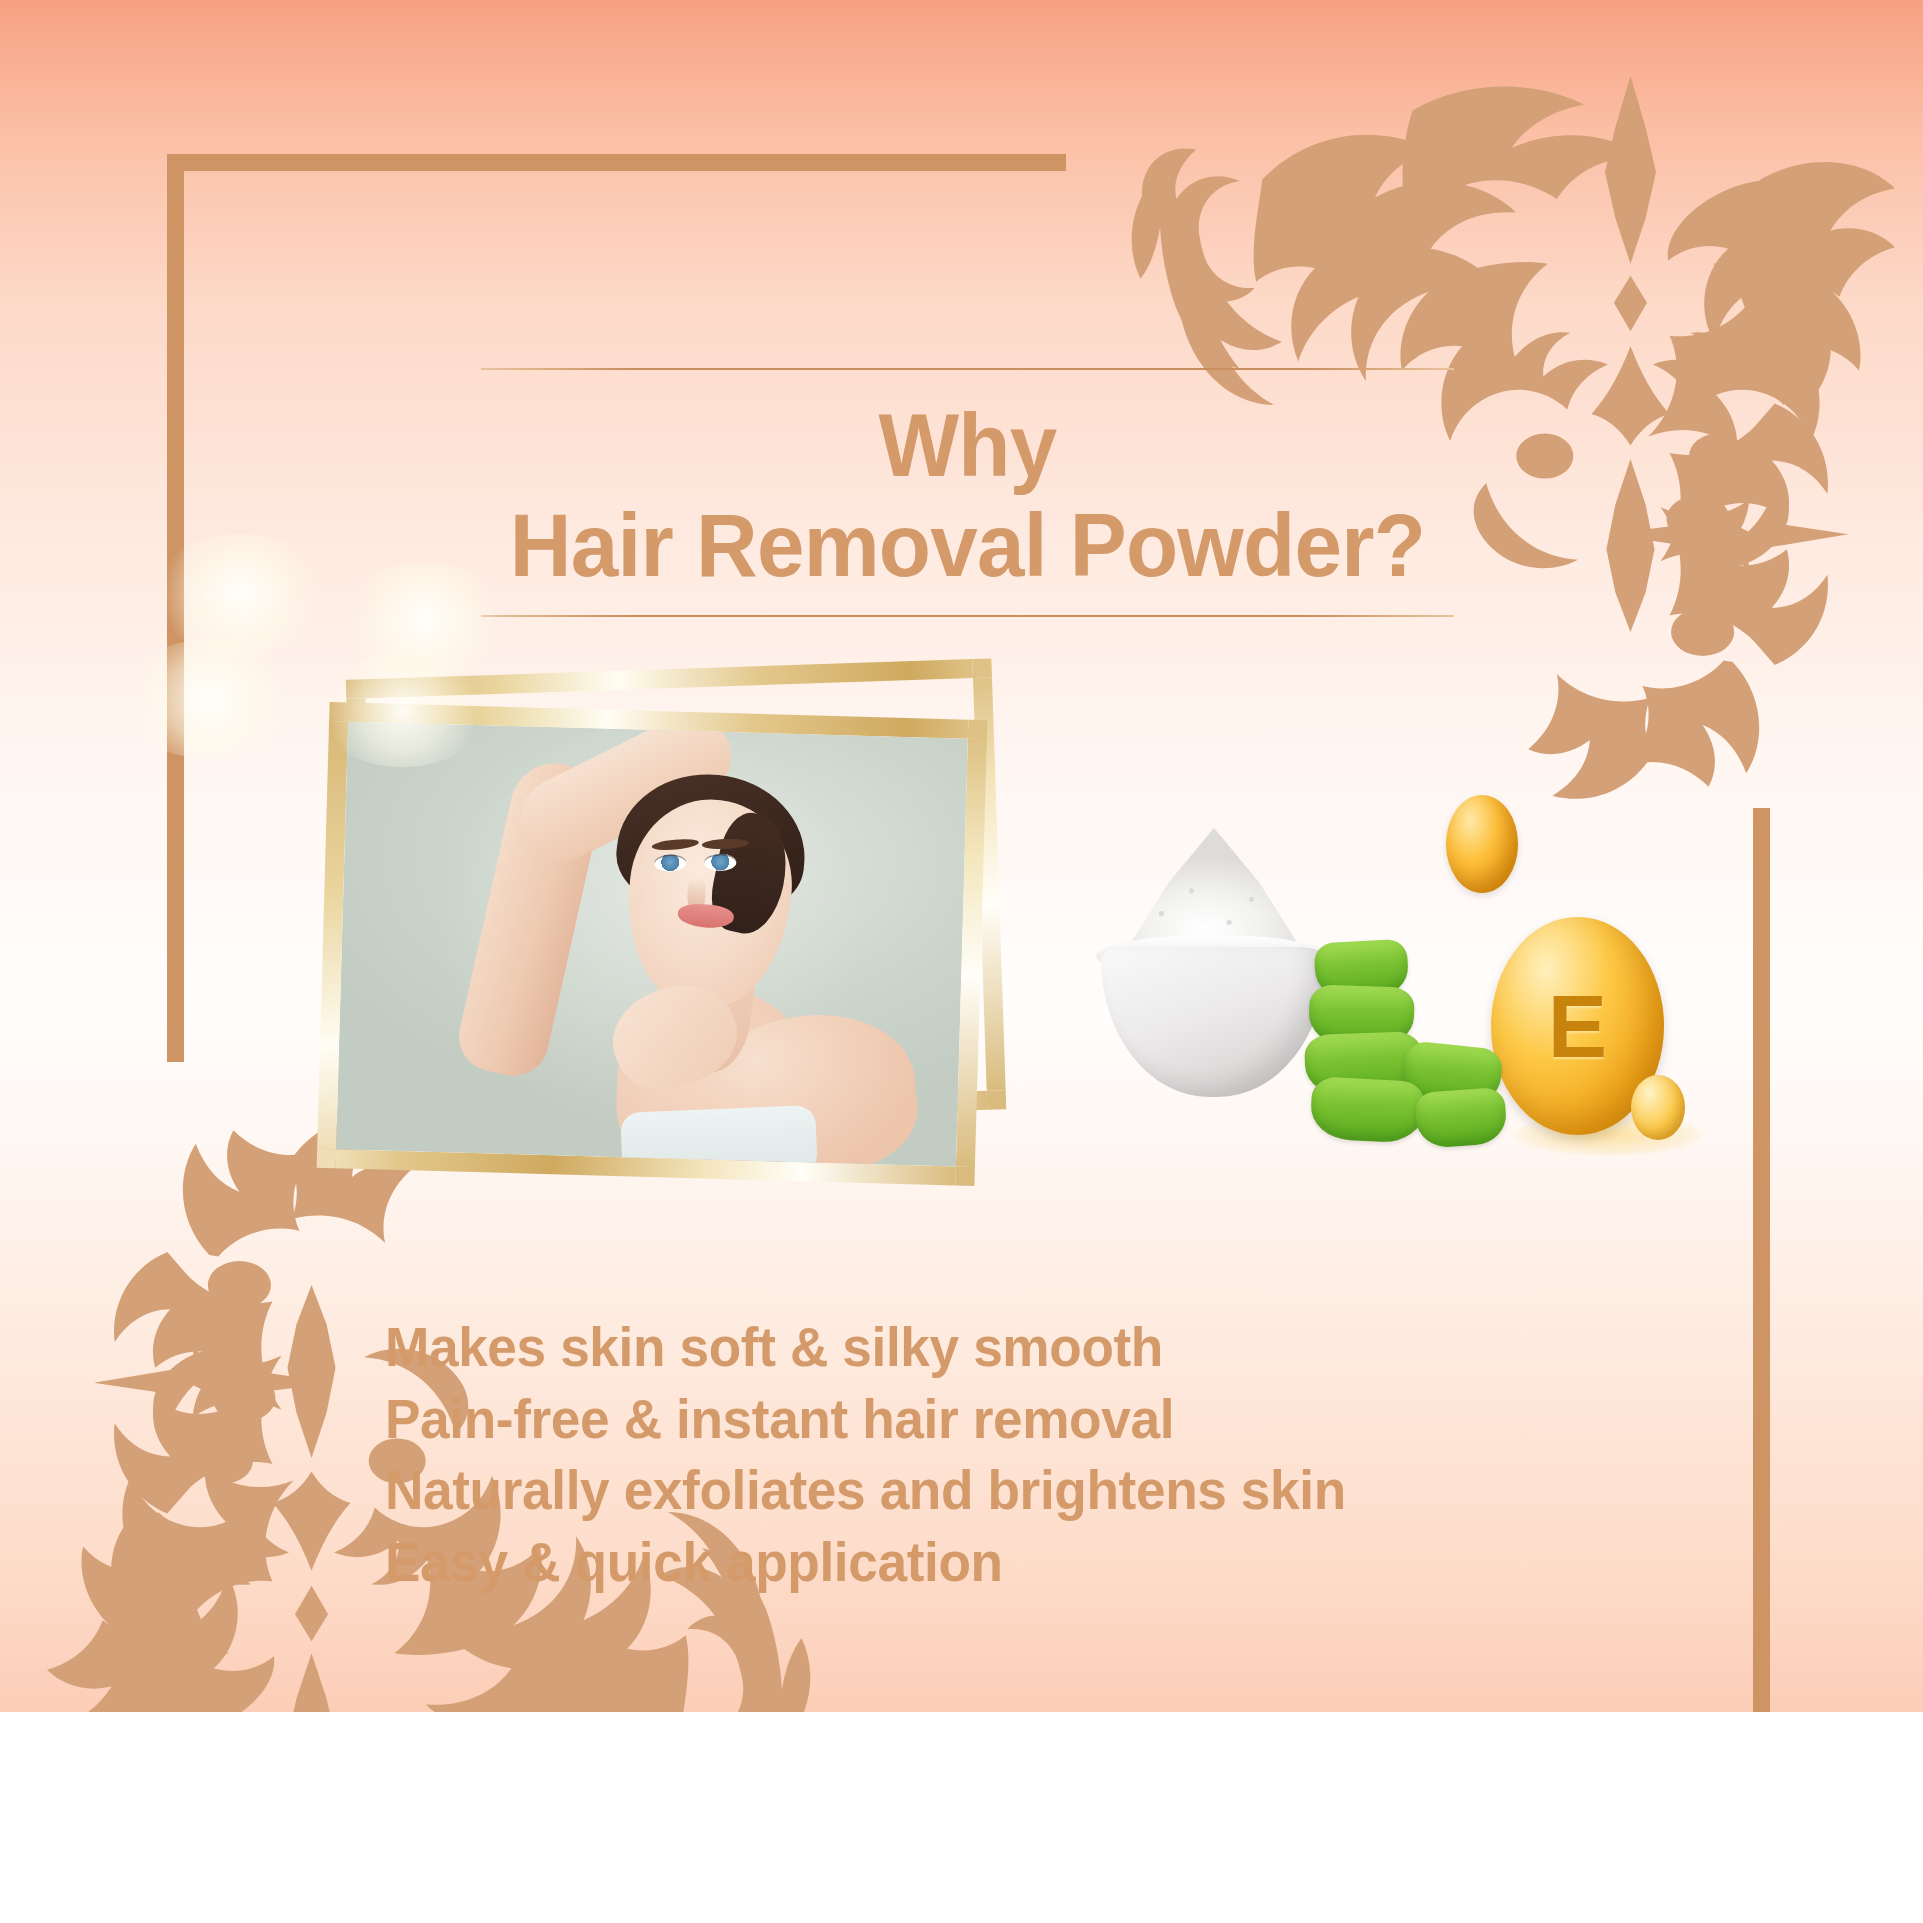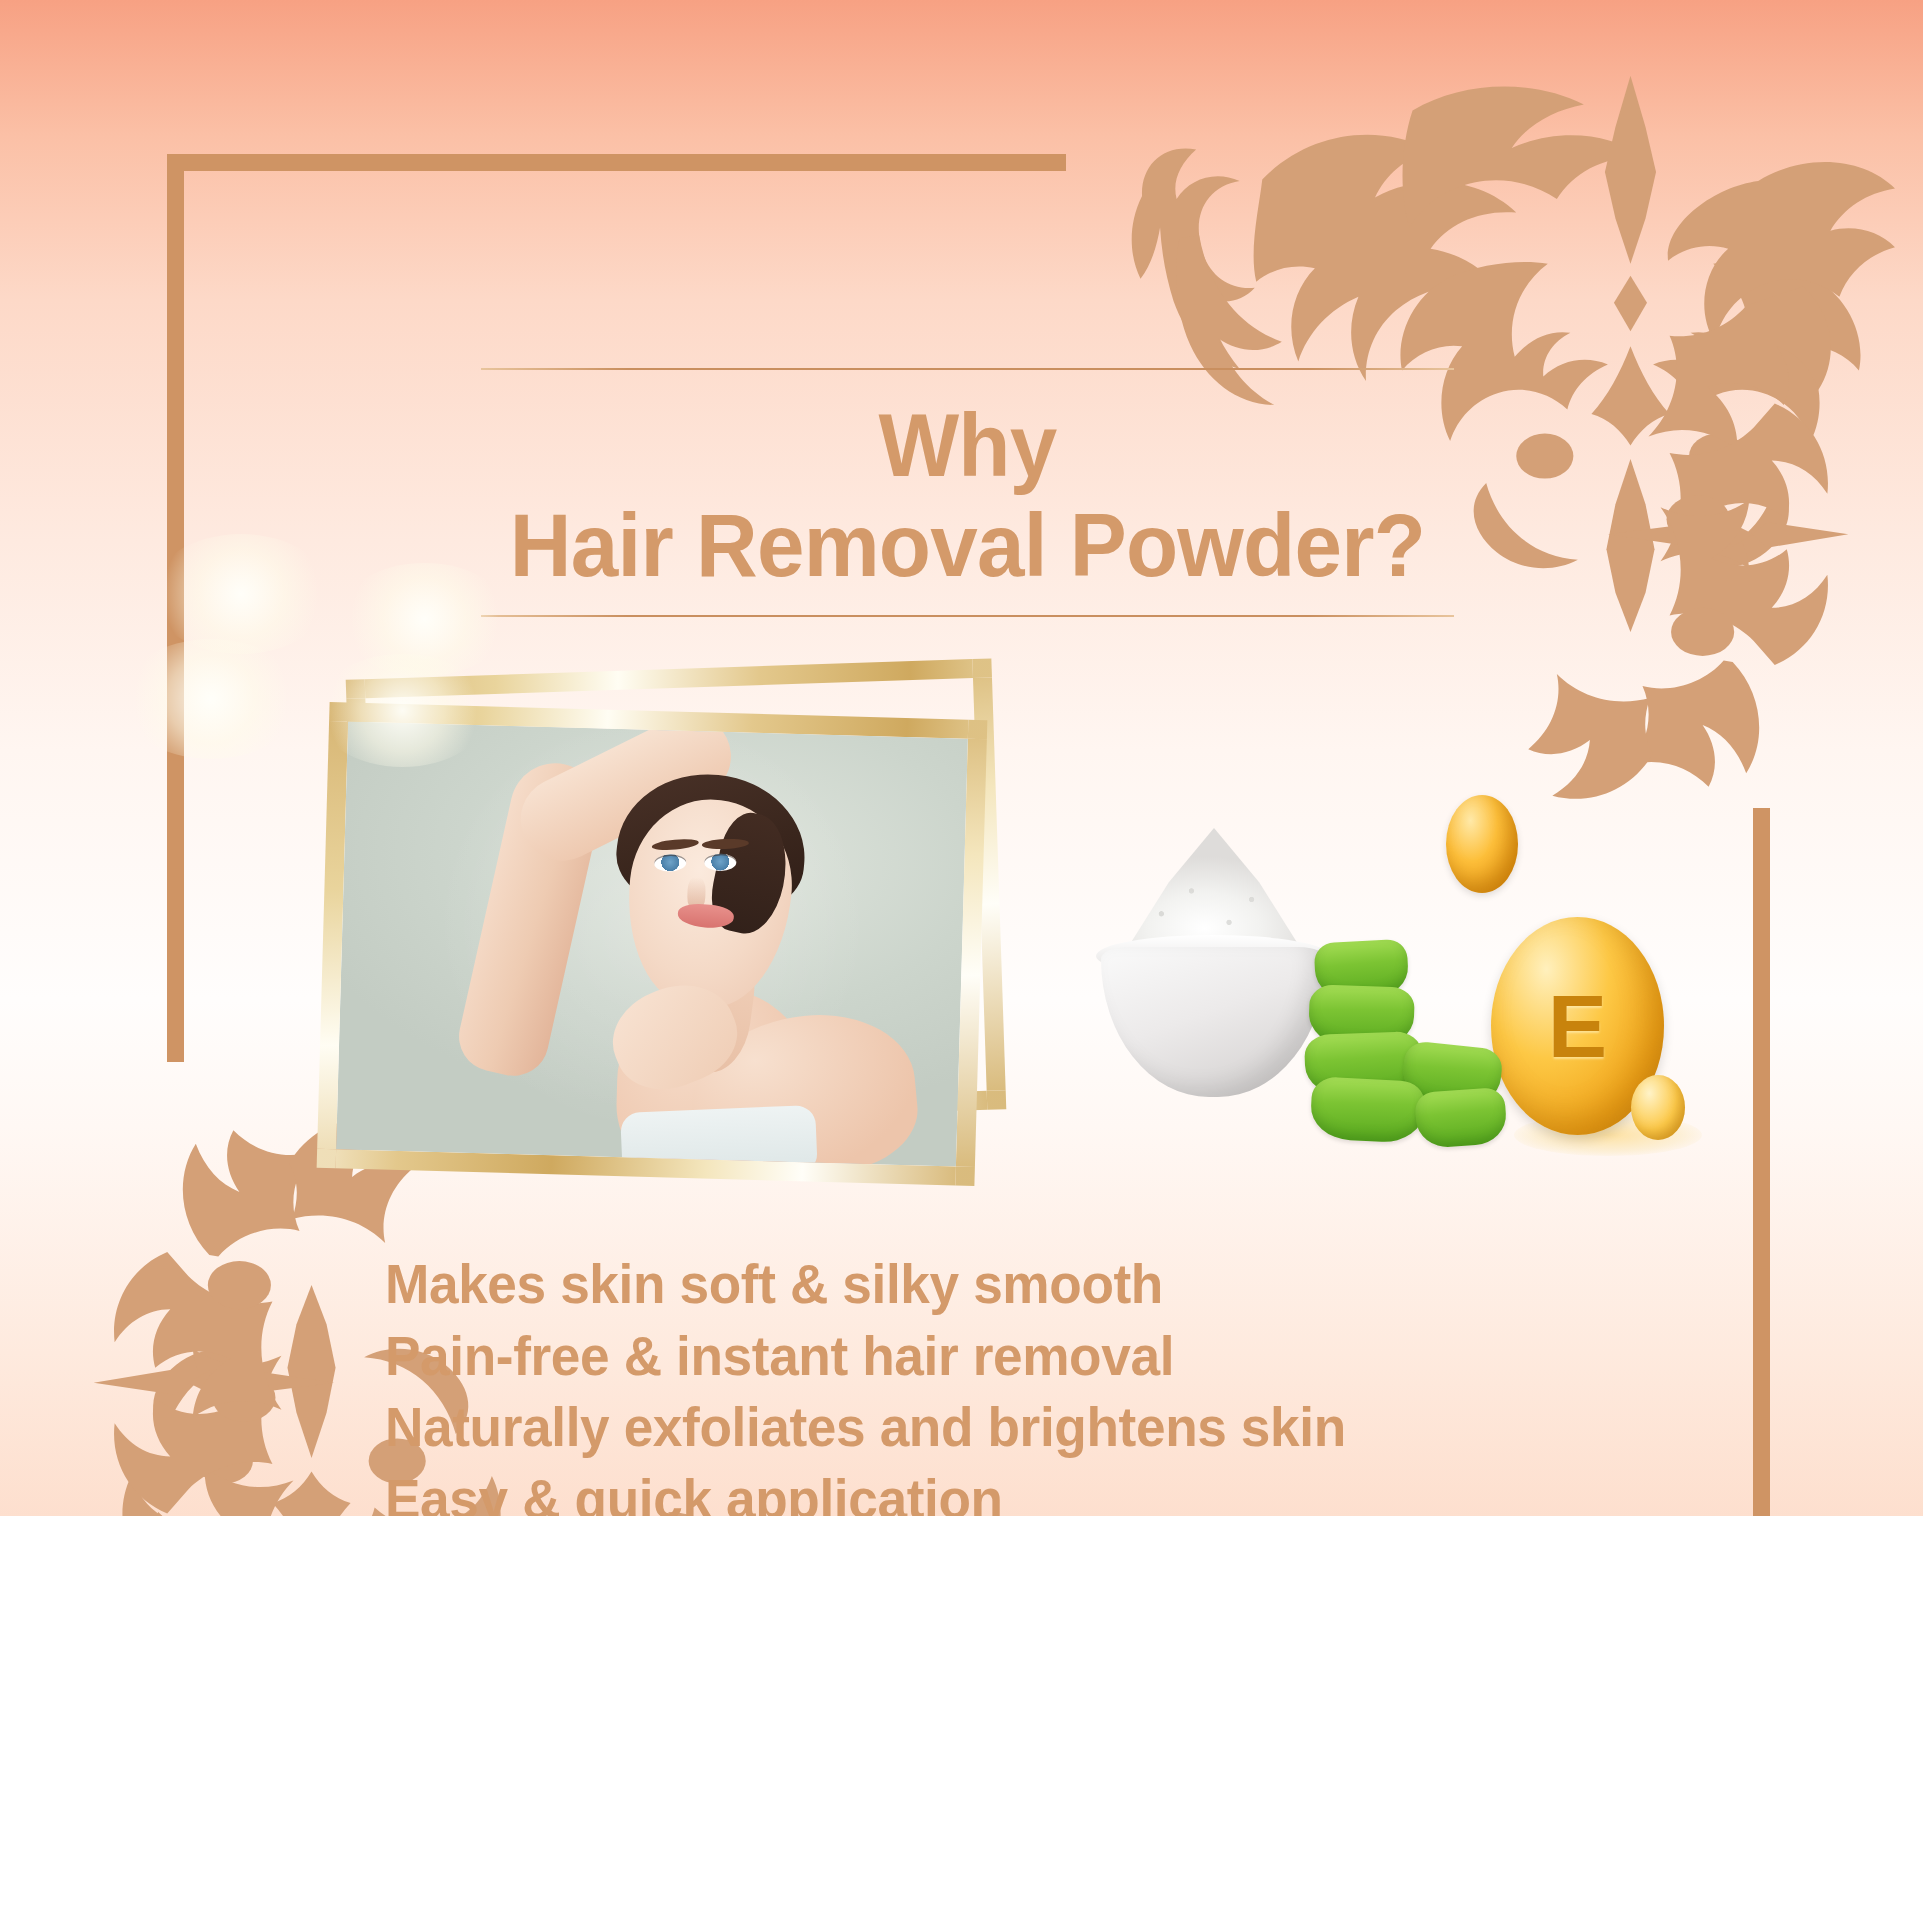--- a/index.html
+++ b/index.html
@@ -3,21 +3,21 @@
 <meta charset="utf-8">
 <style>
   html, body {
     margin: 0;
     padding: 0;
     background: #ffffff;
   }
   #poster {
     position: relative;
     width: 1923px;
-    height: 1516px;
+    height: 1712px;
     overflow: hidden;
     font-family: "Liberation Sans", sans-serif;
     background:
       linear-gradient(to bottom,
         #f7a183 0px,
         #fbc0a6 135px,
         #fdd9c8 301px,
         #feeae0 541px,
         #fff6f1 751px,
         #fffbf9 932px,
@@ -301,21 +301,21 @@
   #oil-puddle {
     left: 421px; top: 340px; width: 188px; height: 42px;
     background: radial-gradient(ellipse at 50% 50%, rgba(253,222,150,0.85) 0%, rgba(250,230,180,0.45) 55%, rgba(255,255,255,0) 78%);
     border-radius: 50%;
   }
 
   
   #benefits {
     position: absolute;
     left: 385px;
-    top: 1248px;
+    top: 1311px;
     width: 1127px;
   }
   .benefit-line {
     color: #d49a6a;
     font-size: 56px;
     font-weight: bold;
     line-height: 1.28;
     letter-spacing: -0.4px;
     white-space: nowrap;
     transform: scaleX(0.95);

